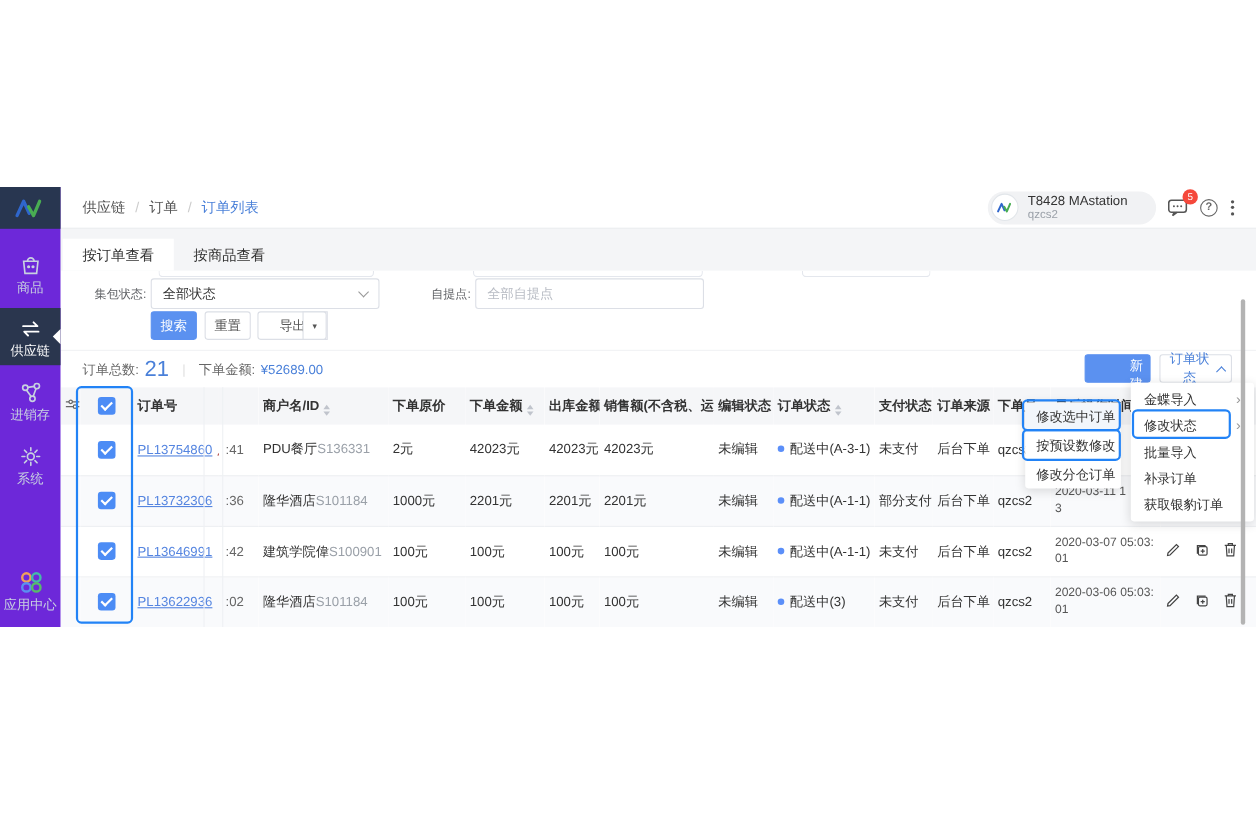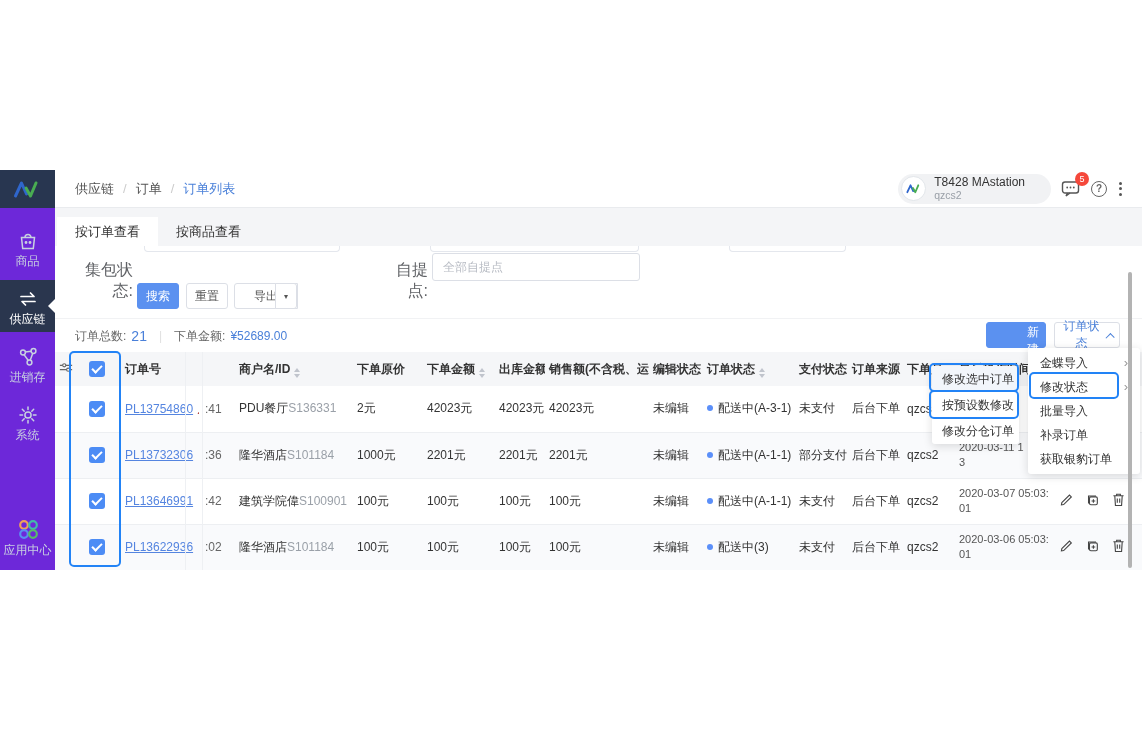--- a/index.html
+++ b/index.html
@@ -41,40 +41,40 @@
   .tabbar{position:absolute;left:55px;top:38px;width:1087px;height:38px;background:#f4f5f7;display:flex;align-items:flex-end;padding-left:2px;z-index:5;}
   .tab{height:29px;line-height:29px;padding:0 18px;font-size:13px;color:#333;cursor:pointer;white-space:nowrap;}
   .tab.active{background:#fff;}
 
   
   .content{position:absolute;left:55px;top:76px;width:1087px;height:324px;background:#fff;z-index:4;}
   .sliver{position:absolute;top:0;height:6px;background:#fff;border:1px solid #e4e7ed;border-top:none;border-radius:0 0 4px 4px;}
   .s1{left:89px;width:196px;}
   .s2{left:375px;width:209px;}
   .s3{left:674px;width:117px;}
-  .flabel{position:absolute;top:14px;font-size:16px;color:#606266;}
+  .flabel{position:absolute;top:14px;font-size:11px;color:#606266;}
   .l1{left:23px;width:55px;text-align:right;}
   .l2{left:335px;width:38px;text-align:right;}
   .select{position:absolute;left:82px;top:7px;width:208px;height:28px;border:1px solid #dcdfe6;border-radius:3px;background:#fff;display:flex;align-items:center;justify-content:space-between;padding:0 10px;font-size:12px;color:#333;cursor:pointer;}
   .chev{width:7px;height:7px;border-right:1.5px solid #999;border-bottom:1.5px solid #999;transform:rotate(45deg);margin-top:-3px;}
   .chev.up{border-color:#4a80d9;transform:rotate(225deg);margin-top:4px;}
   .finput{position:absolute;left:377px;top:7px;width:208px;height:28px;border:1px solid #dcdfe6;border-radius:3px;padding:0 10px;font-size:12px;color:#333;outline:none;}
   .finput::placeholder{color:#b8bcc4;}
   .btn{border:1px solid #dcdfe6;background:#fff;color:#555;font-size:12px;border-radius:3px;cursor:pointer;height:26px;}
   .btn.primary{background:#5b91f0;border-color:#5b91f0;color:#fff;}
   .bsearch{position:absolute;left:82px;top:37px;width:42px;}
   .breset{position:absolute;left:131px;top:37px;width:42px;}
   .bexport{position:absolute;left:179px;top:37px;width:64px;border-radius:3px 0 0 3px;}
   .bcaret{position:absolute;left:220px;top:37px;width:22px;border-radius:0 3px 3px 0;font-size:8px;color:#555;padding:0;}
   .hr{position:absolute;left:0;top:72px;width:1087px;height:1px;background:#f1f2f4;}
   .stats{position:absolute;left:20px;top:78px;height:24px;display:flex;align-items:center;font-size:12px;color:#666;}
   .stats .pipe{margin:0 12px;color:#e0e0e0;}
   .stats .pipe::after{content:"|";}
   .sval{color:#4a80d9;margin-left:5px;}
-  .sval.big{font-size:14px;}
+  .sval.big{font-size:20px;}
   .bnew{position:absolute;left:931px;top:76px;width:60px;padding-left:40px;}
   .bmore{position:absolute;left:999px;top:76px;width:66px;color:#4a80d9;display:flex;align-items:center;justify-content:center;gap:5px;}
 
   
   .table-wrap{position:absolute;left:0;top:106px;width:1087px;height:218px;overflow:hidden;}
   table{border-collapse:collapse;table-layout:fixed;width:1087px;}
   thead tr{height:34px;background:#f5f6f8;}
   tbody tr{height:46px;}
   tbody tr:nth-child(even){background:#f9fafc;}
   tbody tr{border-bottom:1px solid #edeff2;}
@@ -227,20 +227,24 @@
       <div class="tab active">按订单查看</div>
       <div class="tab">按商品查看</div>
     </div>
 
     <div class="content">
       <div class="sliver s1"></div>
       <div class="sliver s2"></div>
       <div class="sliver s3"></div>
 
       <span class="flabel l1">集包状态:</span>
+      <div class="select">
+        <span>全部状态</span>
+        <i class="chev"></i>
+      </div>
       <span class="flabel l2">自提点:</span>
       <input class="finput" placeholder="全部自提点" style="">
 
       <button class="btn primary bsearch">搜索</button>
       <button class="btn breset">重置</button>
       <button class="btn bexport">导出</button>
       <button class="btn bcaret"><span>▾</span></button>
 
       <div class="hr"></div>
 

